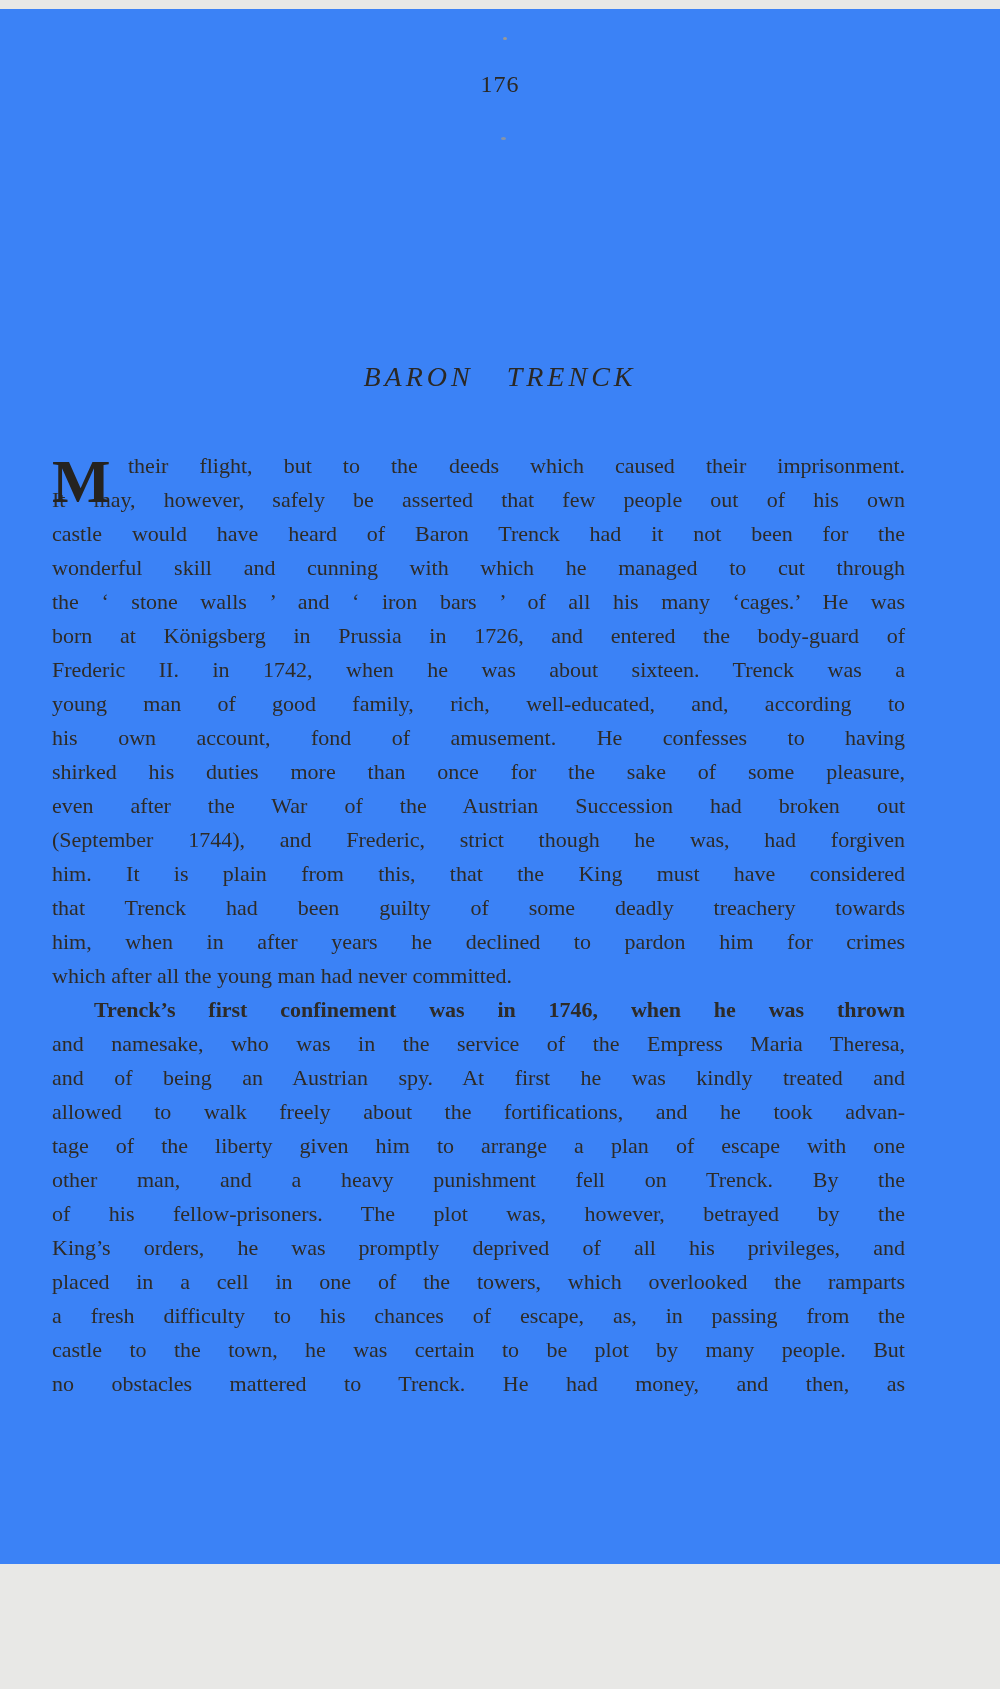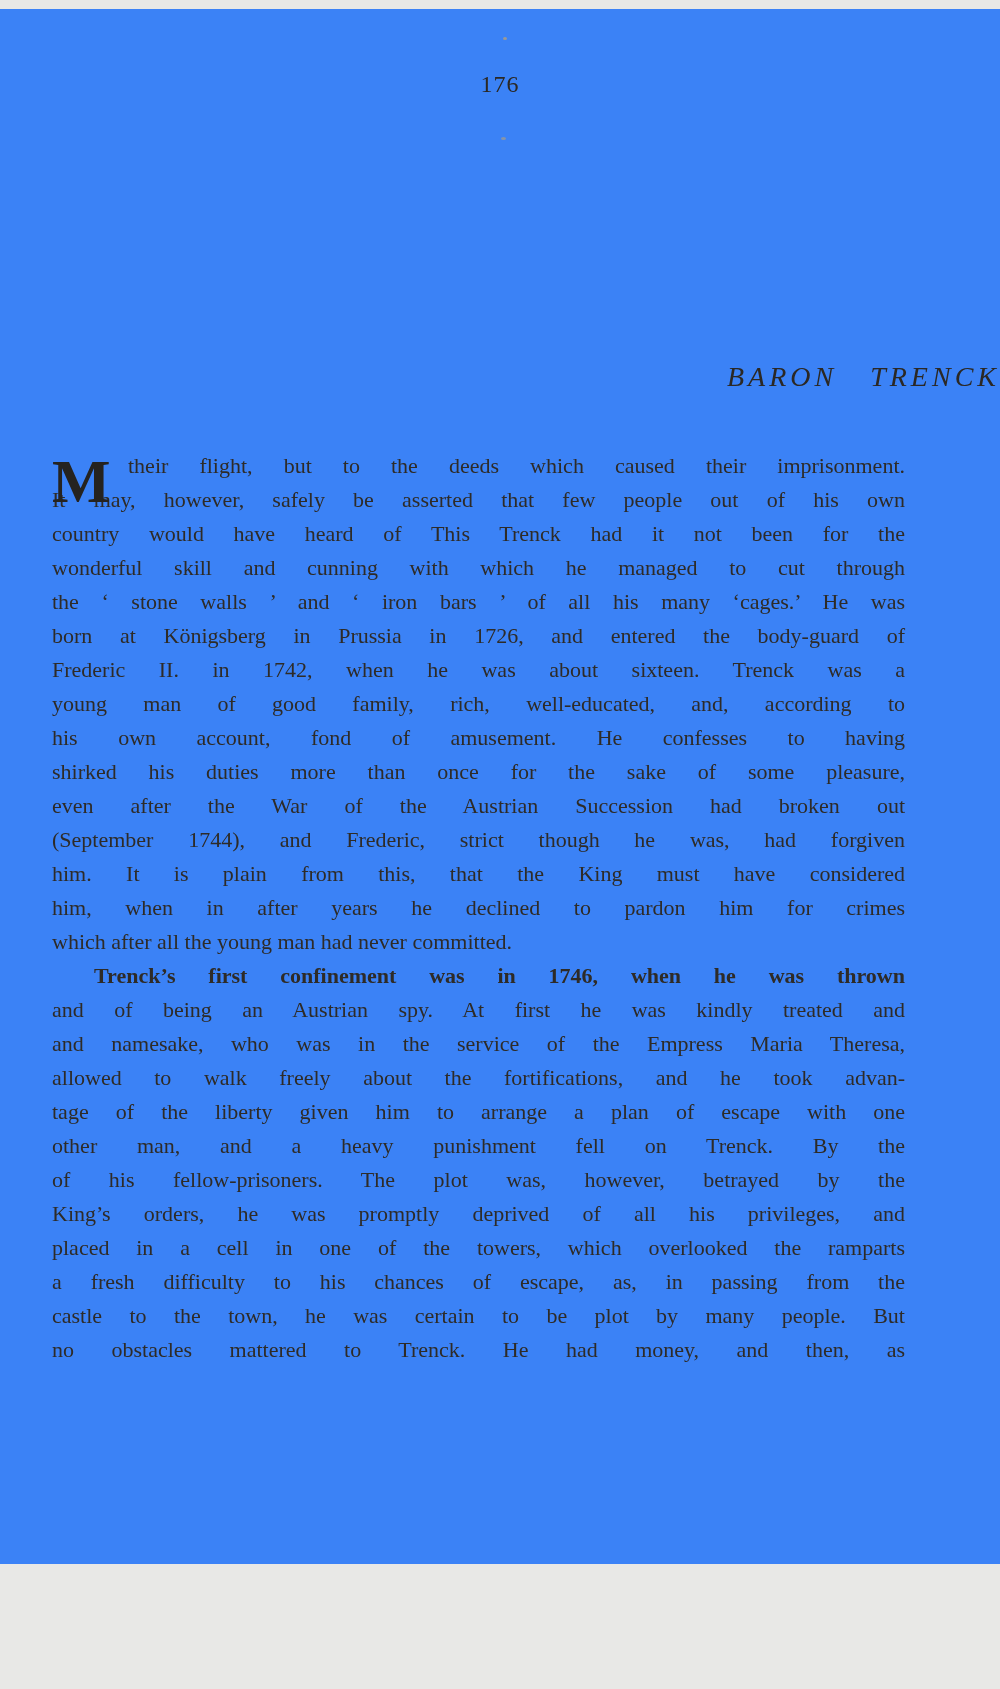--- a/index.html
+++ b/index.html
@@ -33,21 +33,21 @@
     font-size: 24px;
     letter-spacing: 1px;
     color: #2b2824;
   }
   .chapter-title {
     position: absolute;
     top: 352px;
     left: 0;
     width: 100%;
     margin: 0;
-    text-align: right;
+    text-align: center;
     font-style: italic;
     font-weight: 500;
     font-size: 28px;
     letter-spacing: 4px;
     word-spacing: 22px;
     color: #2b2824;
   }
   .body-text {
     position: absolute;
     top: 440px;
@@ -89,38 +89,39 @@
 <div class="page">
   <div class="speck speck-1"></div>
   <div class="page-number">176</div>
   <div class="speck speck-2"></div>
   <h1 class="chapter-title">BARON TRENCK</h1>
   <div class="body-text">
       <div class="paragraph">
         <span class="drop-cap">M</span>
         <div class="line cap-line-2">their flight, but to the deeds which caused their imprisonment.</div>
         <div class="line">It may, however, safely be asserted that few people out of his own</div>
-        <div class="line">country would have heard of This Trenck had it not been for the</div>
+        <div class="line">castle would have heard of Baron Trenck had it not been for the</div>
         <div class="line">wonderful skill and cunning with which he managed to cut through</div>
         <div class="line">the ‘ stone walls ’ and ‘ iron bars ’ of all his many ‘cages.’ He was</div>
         <div class="line">born at Königsberg in Prussia in 1726, and entered the body-guard of</div>
         <div class="line">Frederic II. in 1742, when he was about sixteen. Trenck was a</div>
         <div class="line">young man of good family, rich, well-educated, and, according to</div>
         <div class="line">his own account, fond of amusement. He confesses to having</div>
         <div class="line">shirked his duties more than once for the sake of some pleasure,</div>
         <div class="line">even after the War of the Austrian Succession had broken out</div>
         <div class="line">(September 1744), and Frederic, strict though he was, had forgiven</div>
         <div class="line">him. It is plain from this, that the King must have considered</div>
+        <div class="line">that Trenck had been guilty of some deadly treachery towards</div>
         <div class="line">him, when in after years he declined to pardon him for crimes</div>
         <div class="line last-line">which after all the young man had never committed.</div>
       </div>
       <div class="paragraph">
         <div class="line indented">Trenck’s first confinement was in 1746, when he was thrown</div>
+        <div class="line">and namesake, who was in the service of the Empress Maria Theresa,</div>
         <div class="line">and of being an Austrian spy. At first he was kindly treated and</div>
-        <div class="line">and namesake, who was in the service of the Empress Maria Theresa,</div>
         <div class="line">allowed to walk freely about the fortifications, and he took advan-</div>
         <div class="line">tage of the liberty given him to arrange a plan of escape with one</div>
         <div class="line">other man, and a heavy punishment fell on Trenck. By the</div>
         <div class="line">of his fellow-prisoners. The plot was, however, betrayed by the</div>
         <div class="line">King’s orders, he was promptly deprived of all his privileges, and</div>
         <div class="line">placed in a cell in one of the towers, which overlooked the ramparts</div>
         <div class="line">a fresh difficulty to his chances of escape, as, in passing from the</div>
         <div class="line">castle to the town, he was certain to be plot by many people. But</div>
         <div class="line">no obstacles mattered to Trenck. He had money, and then, as</div>
       </div>

